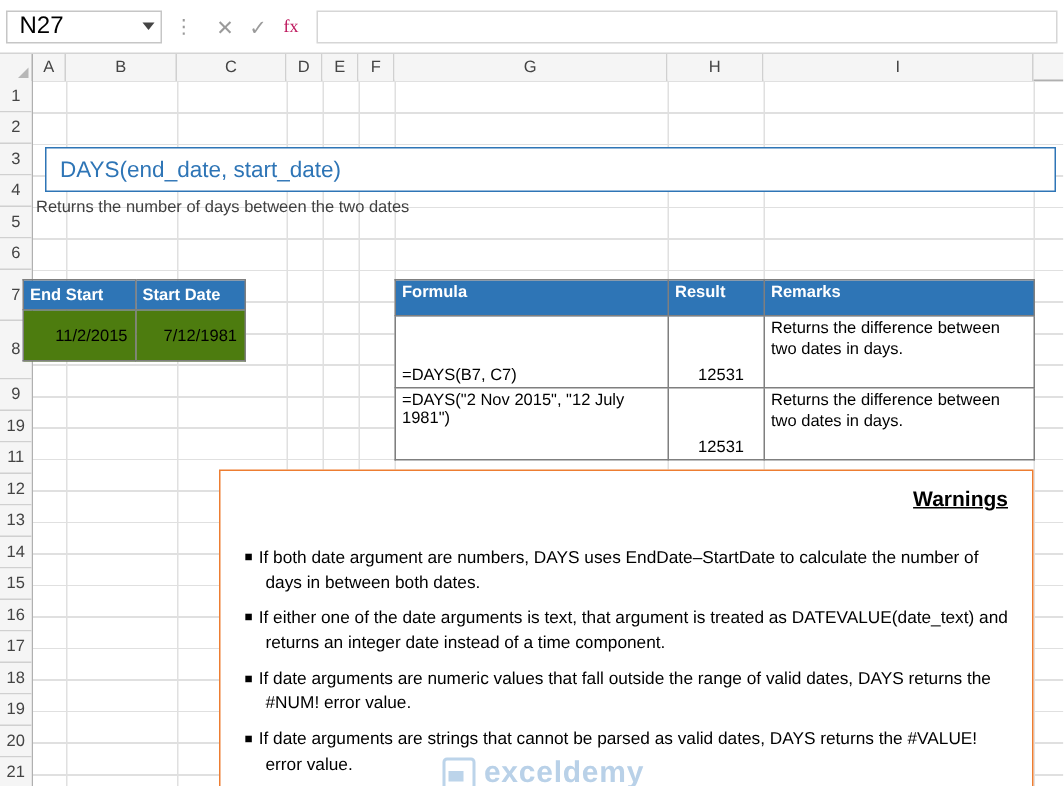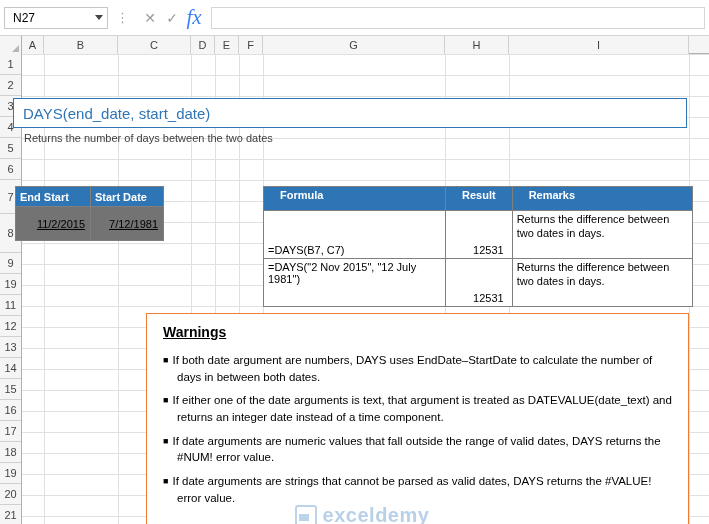--- a/index.html
+++ b/index.html
@@ -30,21 +30,21 @@
   .name-box {
     width: 104px;
     height: 22px;
     border: 1px solid #c6c6c6;
     background: #ffffff;
     display: flex;
     align-items: center;
     justify-content: space-between;
     box-sizing: border-box;
     padding: 0 4px 0 8px;
-    font-size: 12px;
+    font-size: 16px;
   }
   .name-box .caret {
     width: 0;
     height: 0;
     border-left: 4px solid transparent;
     border-right: 4px solid transparent;
     border-top: 5px solid #444;
   }
   .fb-sep {
     color: #9a9a9a;
@@ -53,24 +53,23 @@
   }
   .fb-btn {
     width: 22px;
     text-align: center;
     font-size: 14px;
     color: #9b9b9b;
     cursor: default;
   }
   .fb-btn.check { color: #9b9b9b; }
   .fb-btn.fx {
-    font-style: italic;
     font-family: "Liberation Serif", serif;
-    font-size: 21px;
-    color: #3b82f6;
+    font-size: 12px;
+    color: #be185d;
   }
   .fb-input {
     flex: 1;
     height: 22px;
     border: 1px solid #d6d6d6;
     border-left: 1px solid #d6d6d6;
     background: #ffffff;
     margin-left: 6px;
     box-sizing: border-box;
   }
@@ -153,21 +152,21 @@
     top: 0;
     bottom: 0;
     width: 1px;
     background: #e0e0e0;
   }
 
   
   .ov { position: absolute; box-sizing: border-box; }
 
   .syntax-box {
-    left: 13px;
+    left: 30px;
     top: 62px;
     width: 674px;
     height: 30px;
     border: 1px solid #2e75b6;
     background: #ffffff;
     display: flex;
     align-items: center;
     padding-left: 9px;
     font-size: 15px;
     color: #2e75b6;
@@ -196,73 +195,72 @@
     box-sizing: border-box;
   }
   .lt th {
     background: #2e75b6;
     color: #ffffff;
     text-align: left;
     padding-left: 4px;
     font-weight: bold;
   }
   .lt td {
-    background: #737373;
+    background: #4d7c0f;
     text-align: right;
     padding-right: 5px;
     height: 34px;
-    text-decoration: underline;
   }
 
   
   .rt {
     border-collapse: collapse;
     position: absolute;
     left: 263px;
     top: 150px;
     table-layout: fixed;
   }
   .rt th, .rt td {
     border: 1px solid #7f7f7f;
     font-size: 11px;
     box-sizing: border-box;
     vertical-align: top;
   }
   .rt th {
     background: #2e75b6;
     color: #ffffff;
     text-align: left;
-    padding: 2px 16px;
+    padding: 2px 4px;
     height: 24px;
     font-weight: bold;
   }
   .rt td {
     background: #ffffff;
     padding: 2px 4px;
     height: 48px;
   }
-  .rt td.num { text-align: right; padding-right: 8px; vertical-align: bottom; }
+  .rt td.num { text-align: right; padding-right: 13px; vertical-align: bottom; }
   .rt td.rem { line-height: 1.25; }
 
   
   .warn-box {
     left: 146px;
     top: 277px;
     width: 543px;
     height: 225px;
     border: 1px solid #ed7d31;
     background: #ffffff;
     padding: 10px 16px 0 16px;
   }
   .warn-title {
-    text-align: left;
+    text-align: right;
     font-size: 14px;
     font-weight: bold;
     text-decoration: underline;
-    margin-bottom: 12px;
+    margin-bottom: 24px;
   }
   .warn-item {
     font-size: 11.5px;
     line-height: 1.45;
     margin-bottom: 7px;
     padding-left: 14px;
     text-indent: -14px;
   }
   .warn-item .bullet {
     font-size: 9px;

